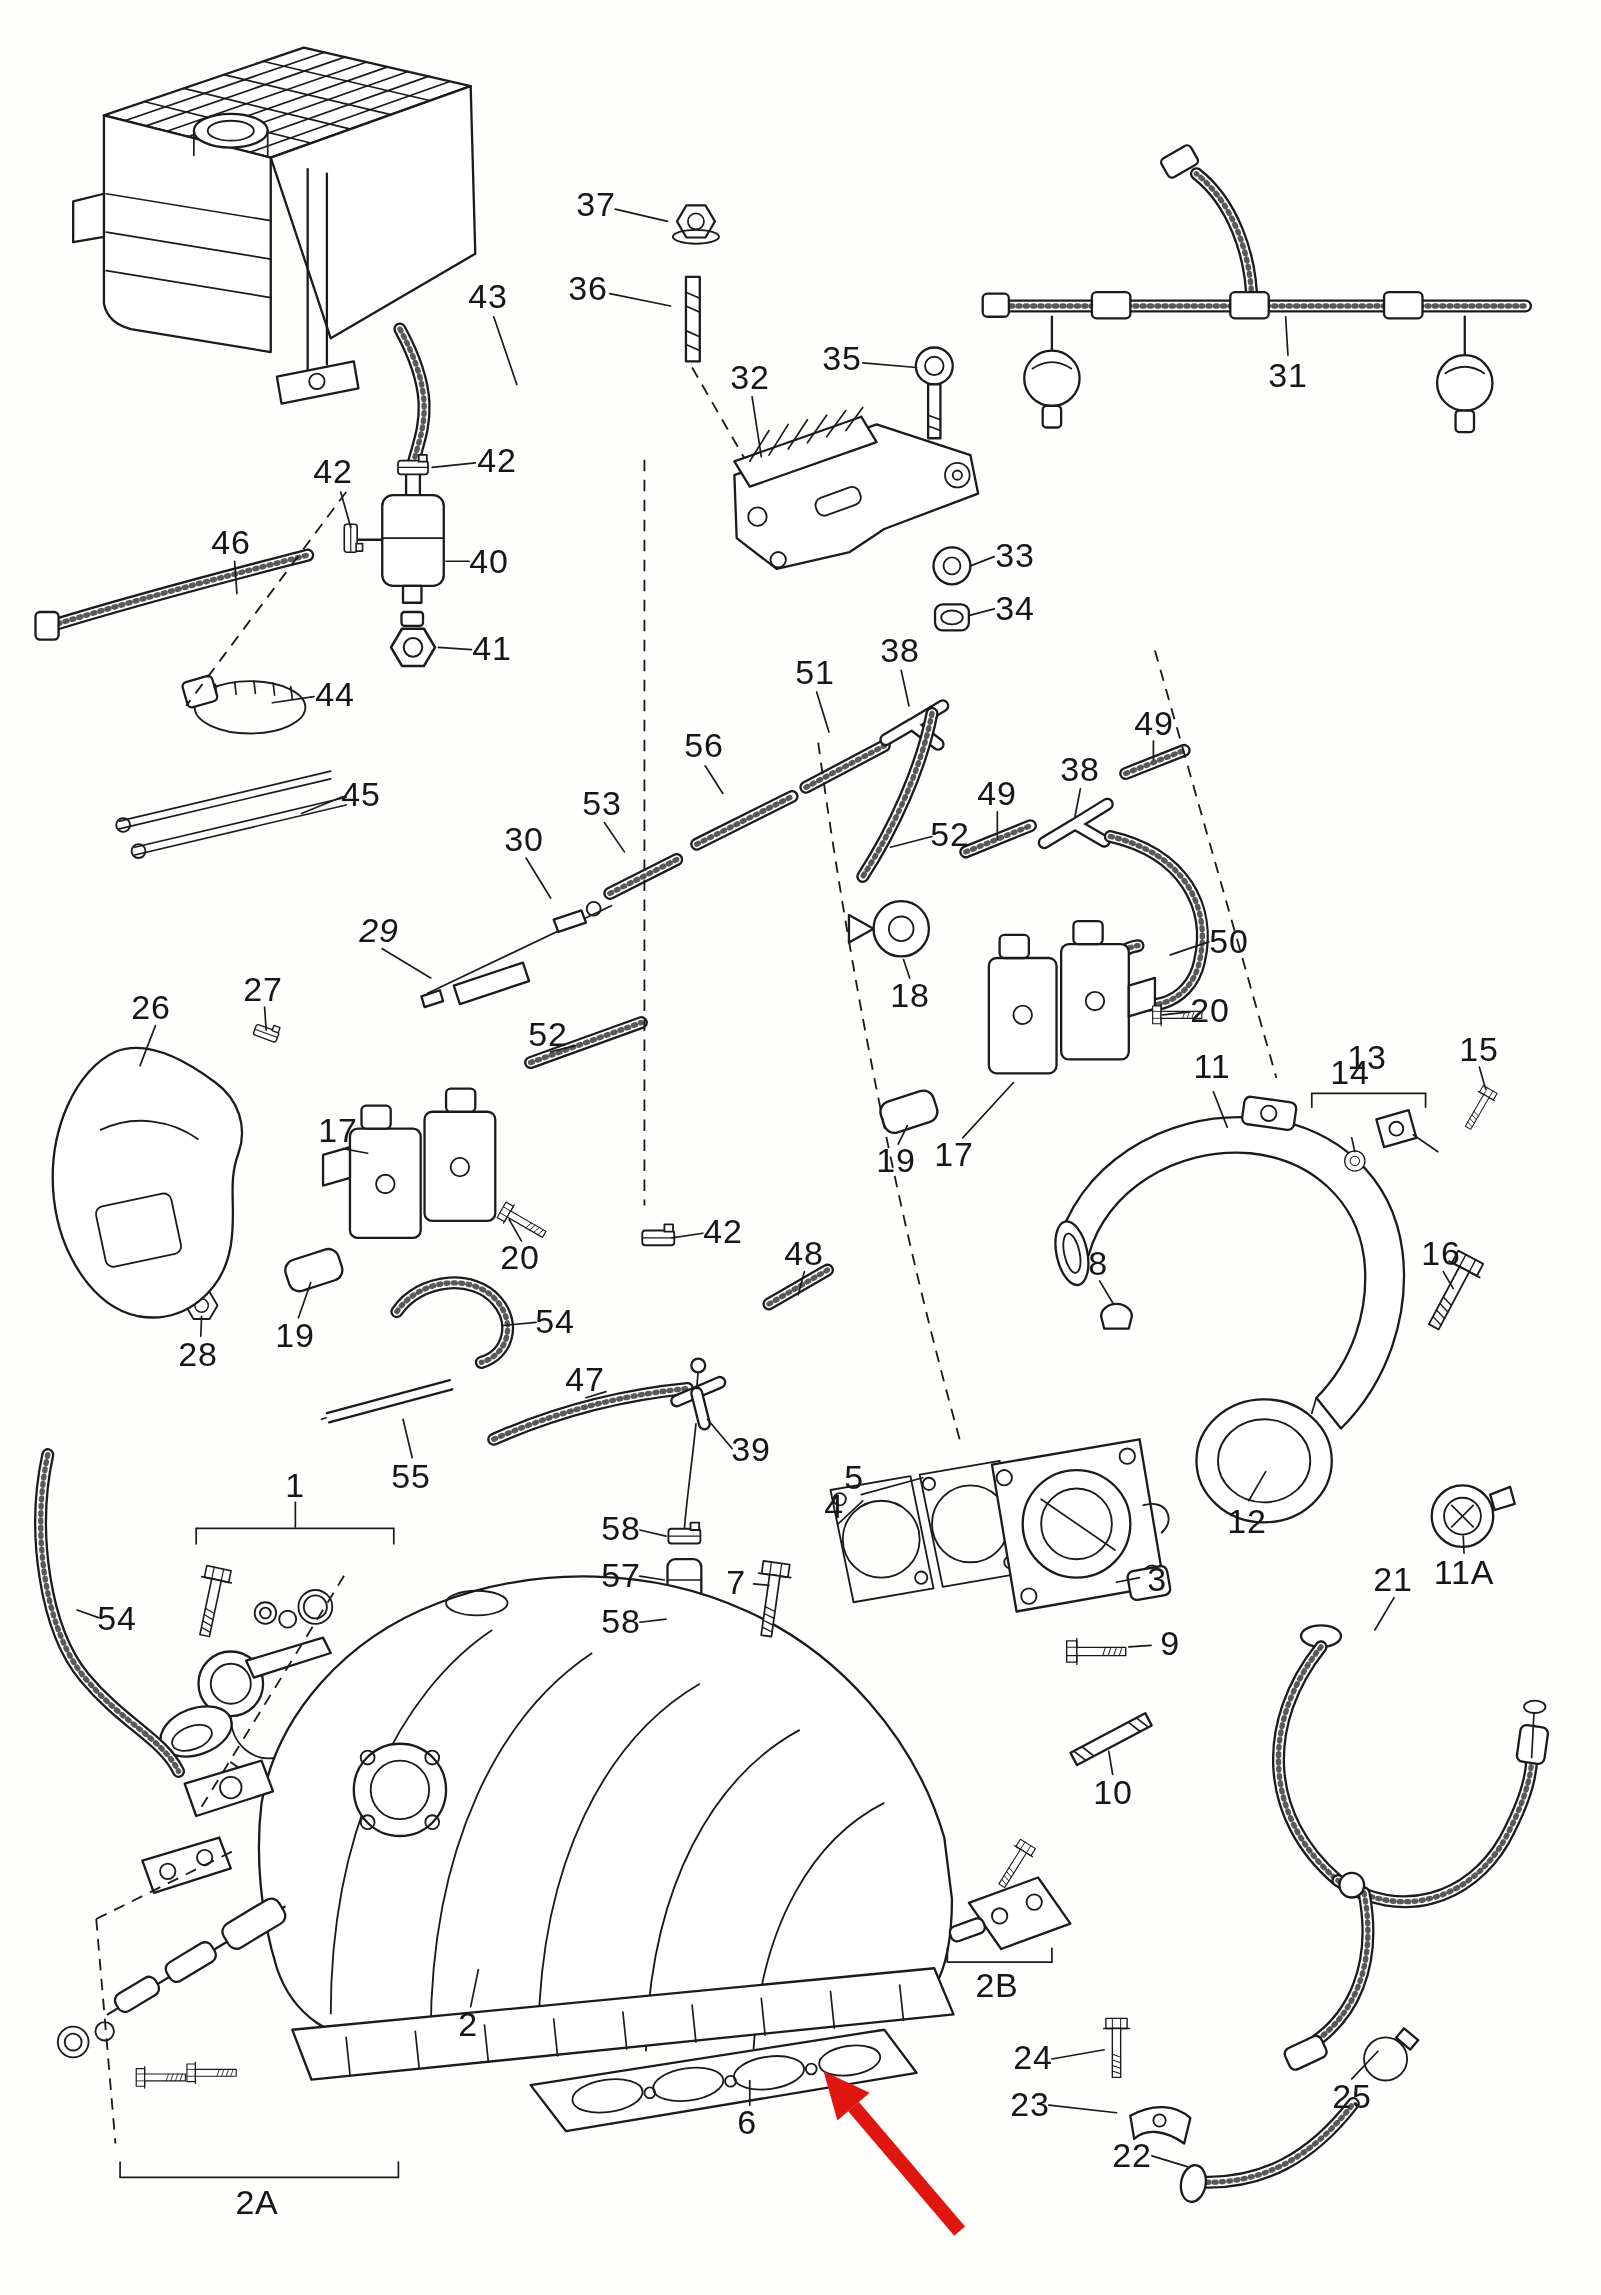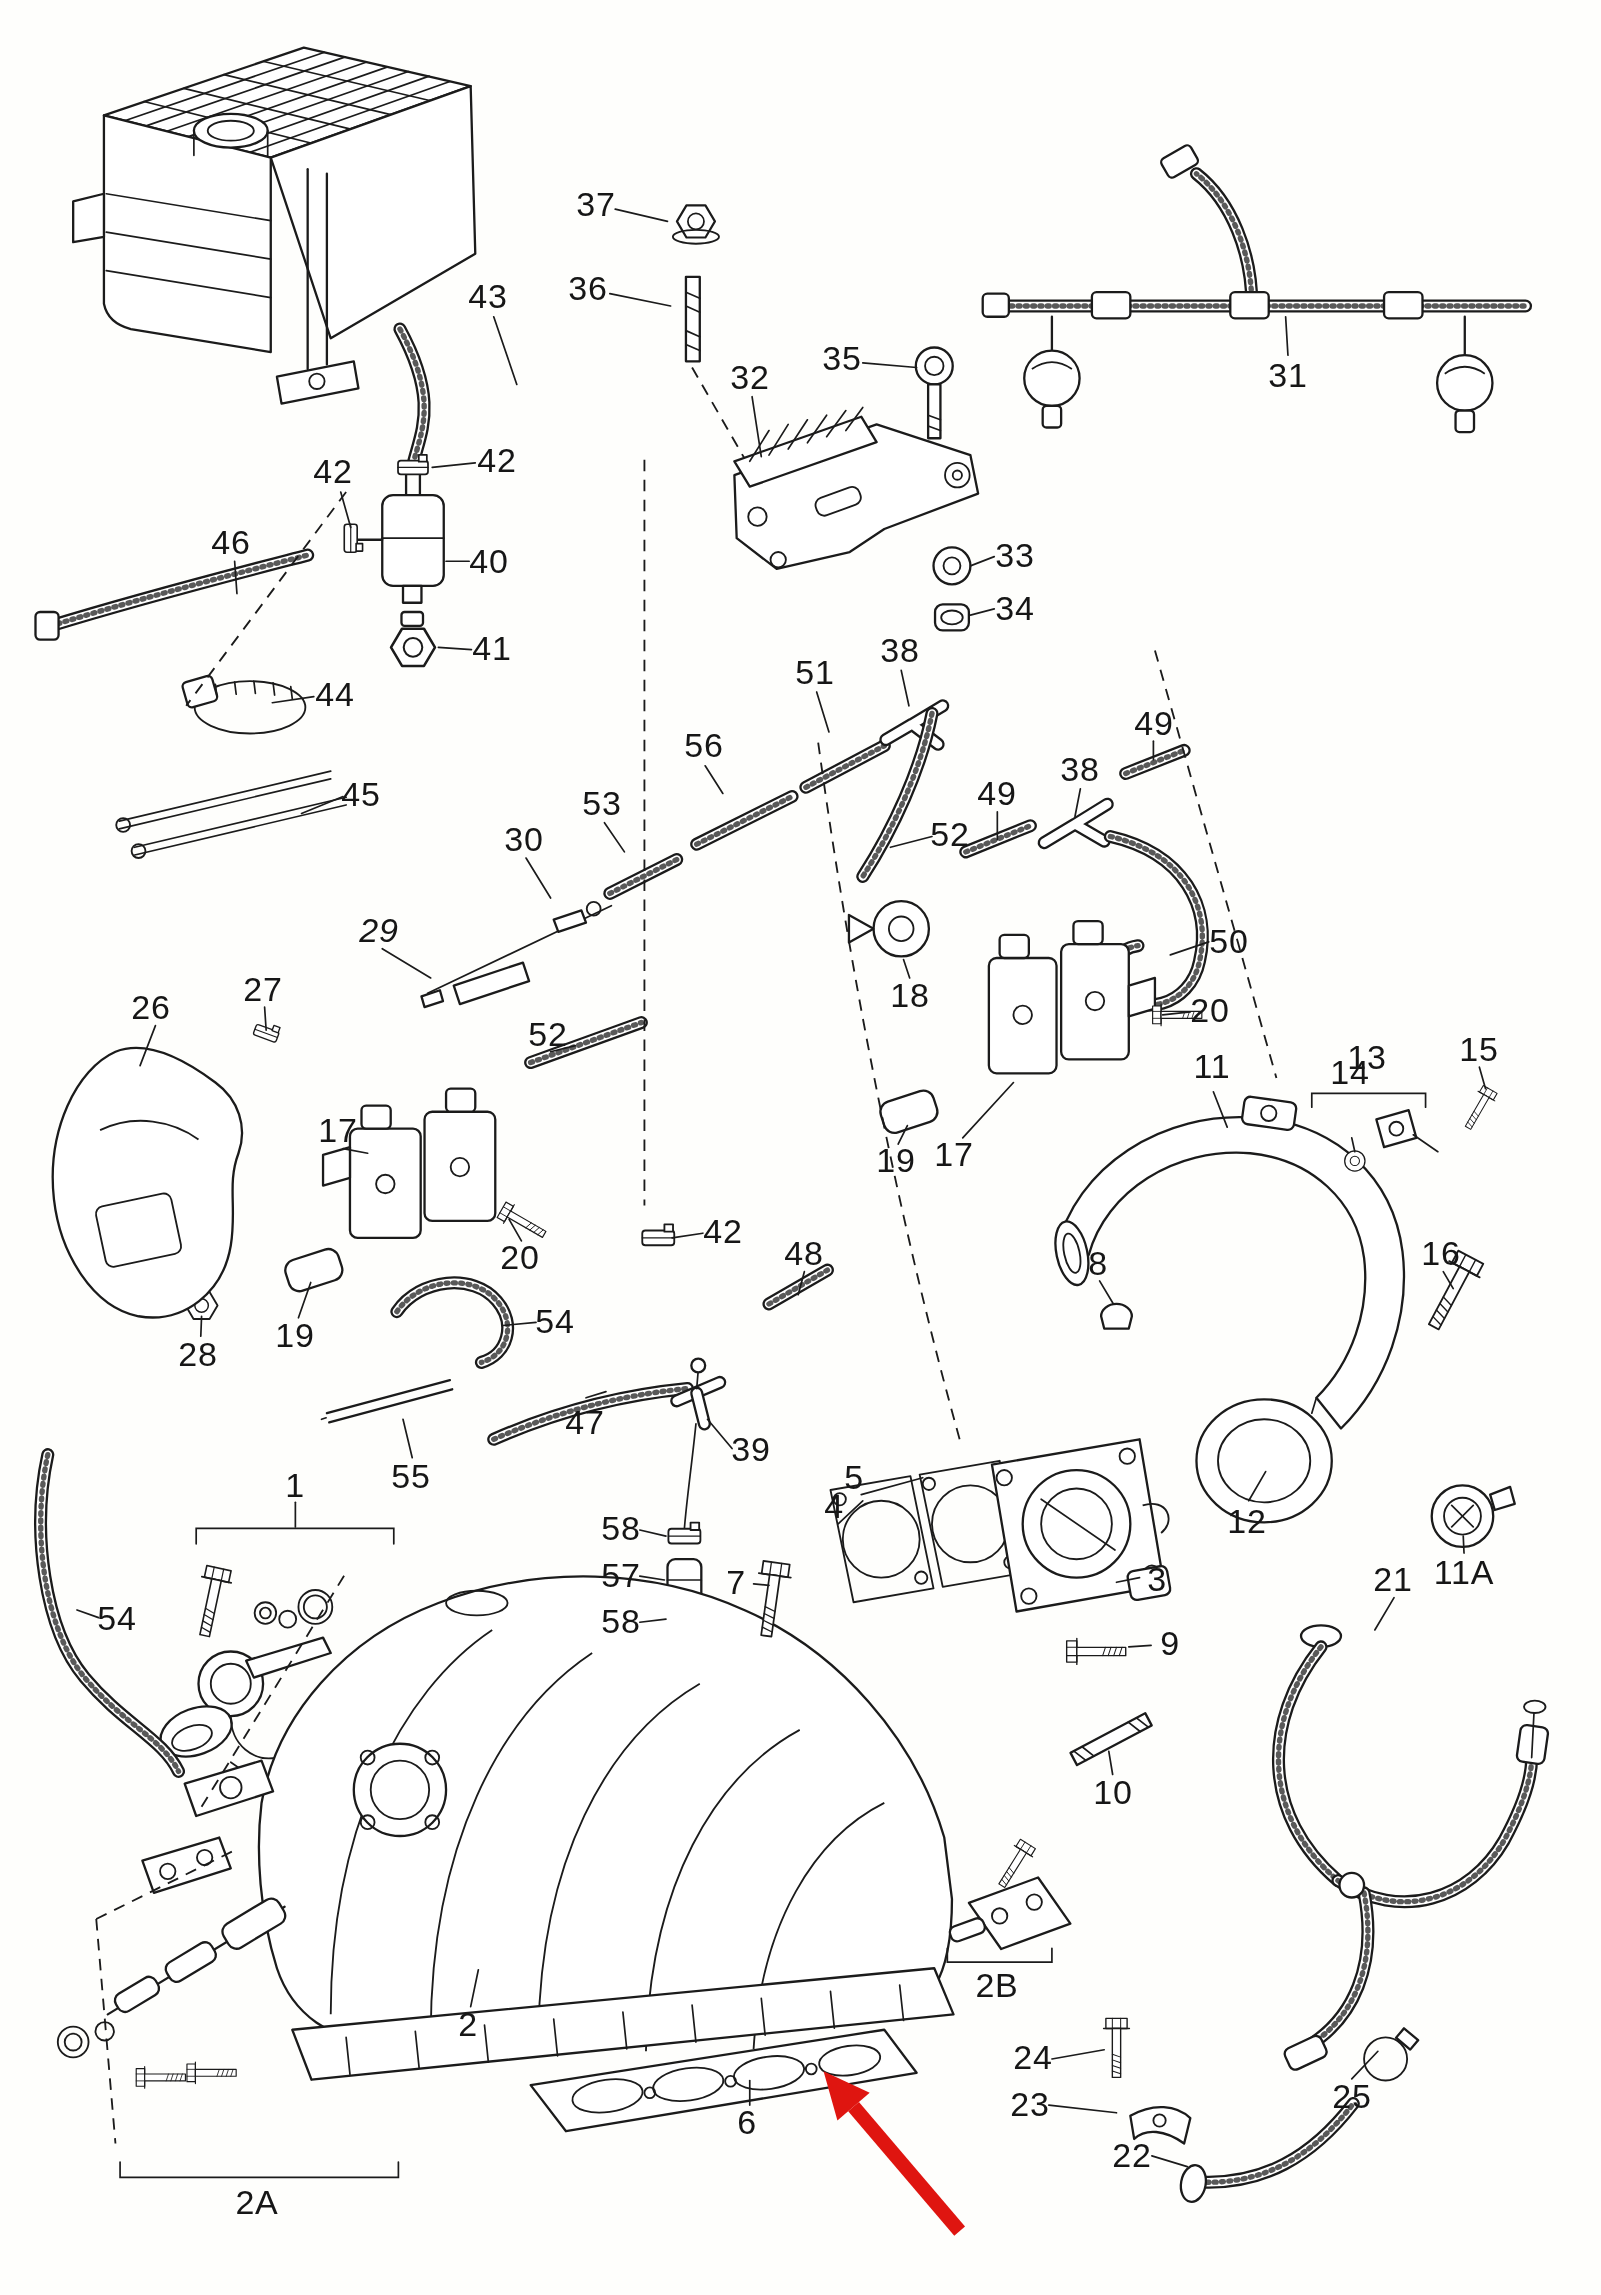--- a/index.html
+++ b/index.html
@@ -632,21 +632,21 @@
       <div class="lbl" style="left: 954px; top: 1154px;">17</div>
       <div class="lbl" style="left: 520px; top: 1257px;">20</div>
       <div class="lbl" style="left: 723px; top: 1231px;">42</div>
       <div class="lbl" style="left: 804px; top: 1253px;">48</div>
       <div class="lbl" style="left: 1098px; top: 1263px;">8</div>
       <div class="lbl" style="left: 1441px; top: 1253px;">16</div>
       <div class="lbl" style="left: 198px; top: 1354px;">28</div>
       <div class="lbl" style="left: 295px; top: 1335px;">19</div>
       <div class="lbl" style="left: 555px; top: 1321px;">54</div>
       <div class="lbl" style="left: 411px; top: 1476px;">55</div>
-      <div class="lbl" style="left: 585px; top: 1379px; margin-top: 43px;">47</div>
+      <div class="lbl" style="left: 585px; top: 1379px;">47</div>
       <div class="lbl" style="left: 751px; top: 1449px;">39</div>
       <div class="lbl" style="left: 1247px; top: 1521px; text-align: right;">12</div>
       <div class="lbl" style="left: 1464px; top: 1572px;">11A</div>
       <div class="lbl" style="left: 295px; top: 1485px;">1</div>
       <div class="lbl" style="left: 621px; top: 1528px;">58</div>
       <div class="lbl" style="left: 621px; top: 1575px;">57</div>
       <div class="lbl" style="left: 621px; top: 1621px;">58</div>
       <div class="lbl" style="left: 854px; top: 1477px;">5</div>
       <div class="lbl" style="left: 834px; top: 1506px;">4</div>
       <div class="lbl" style="left: 1157px; top: 1579px;">3</div>

